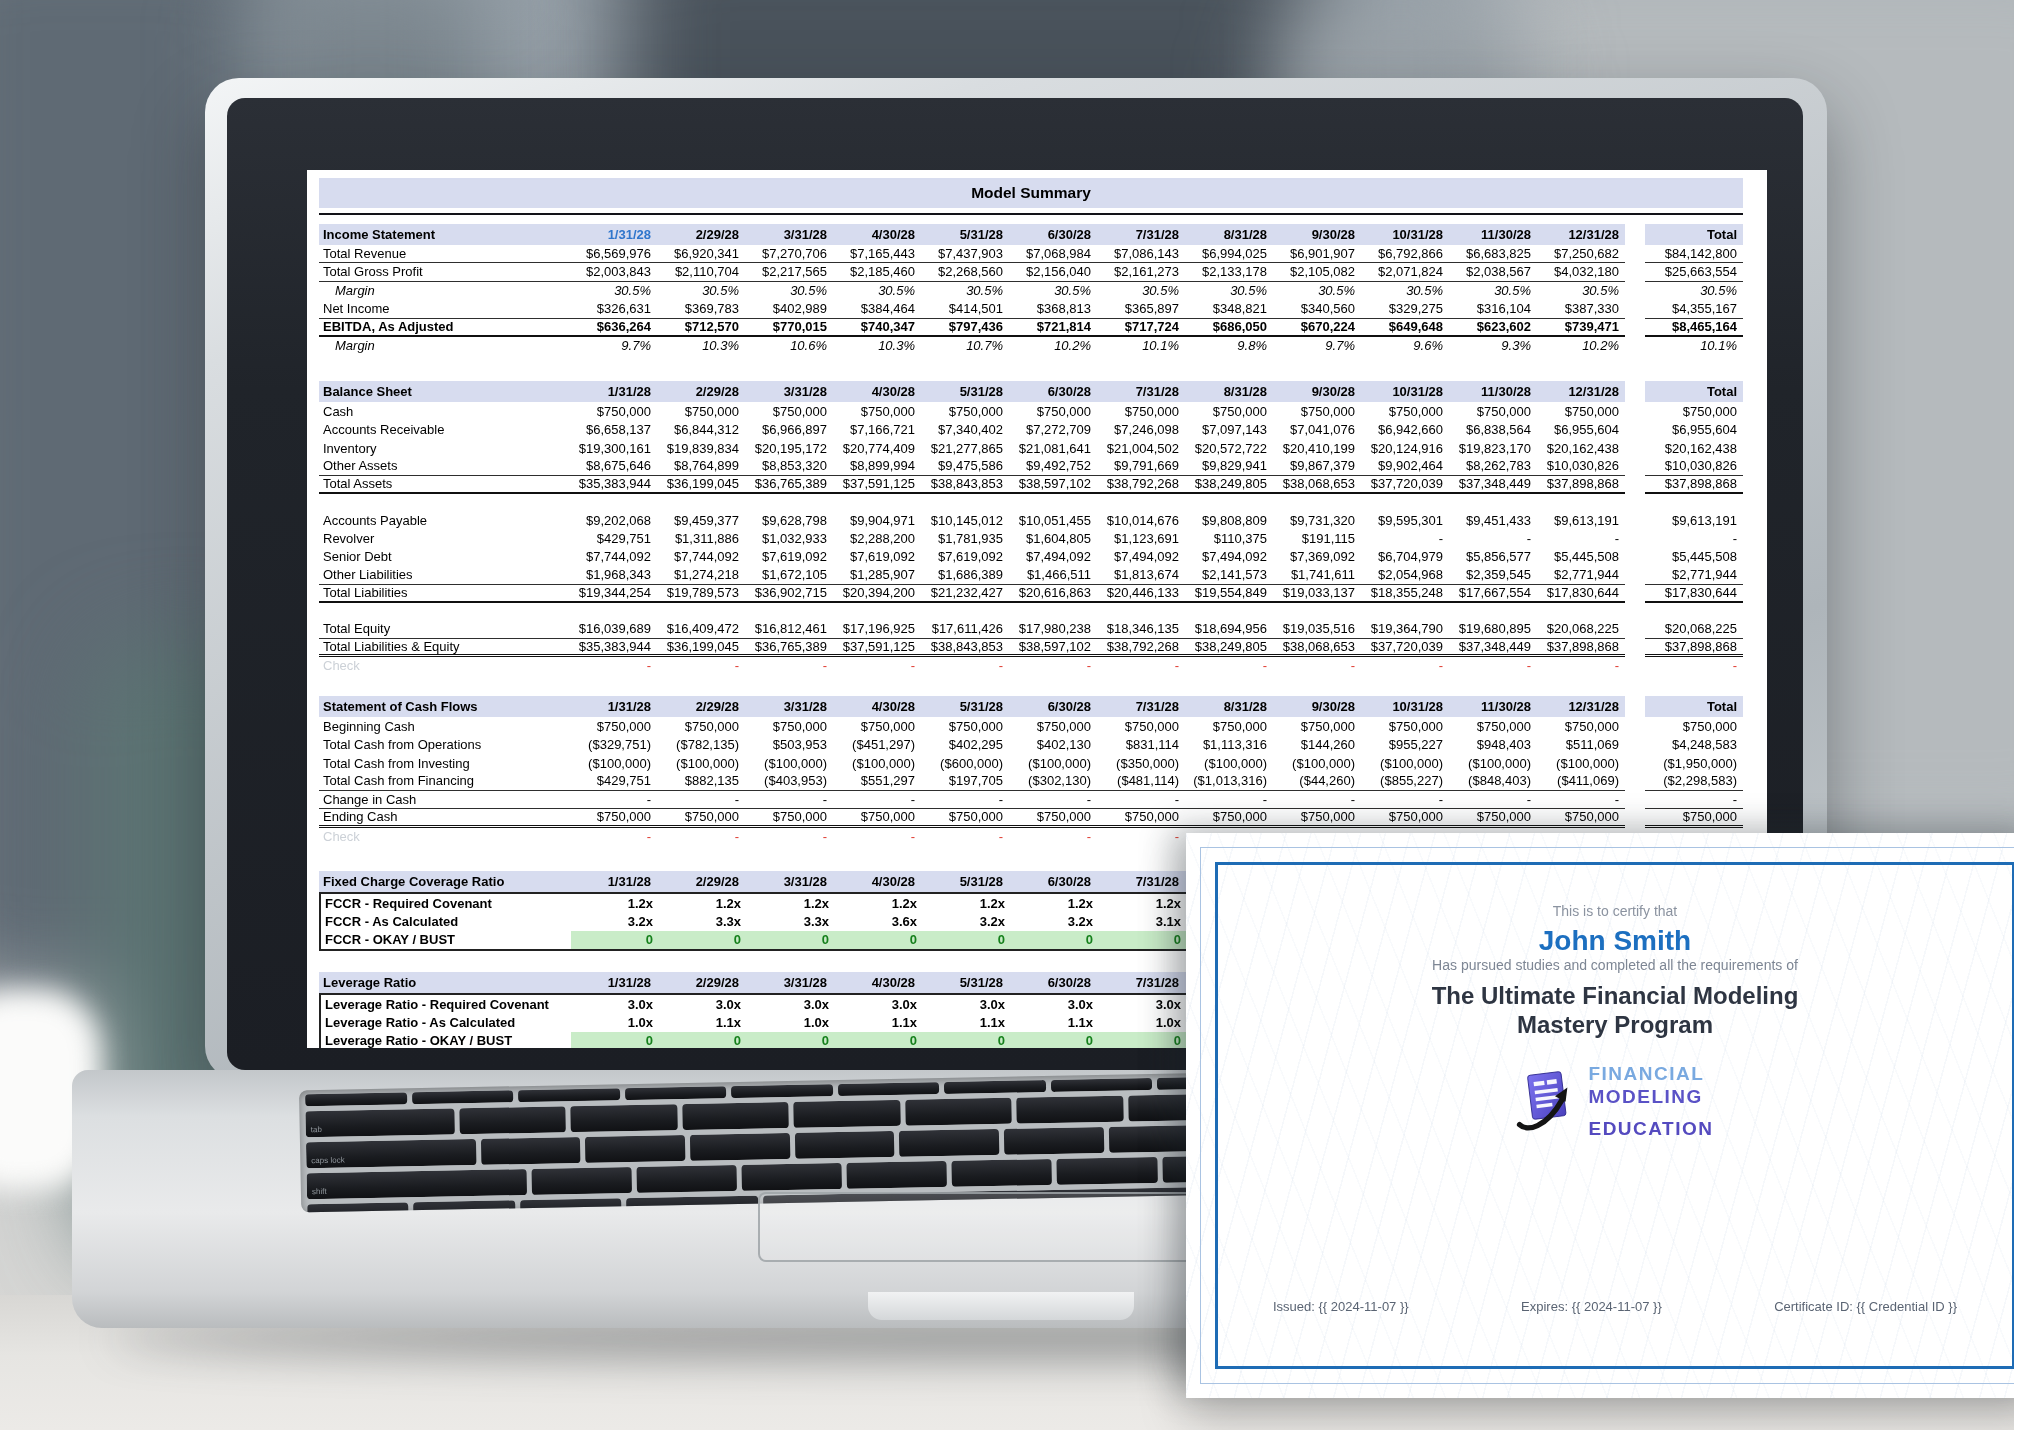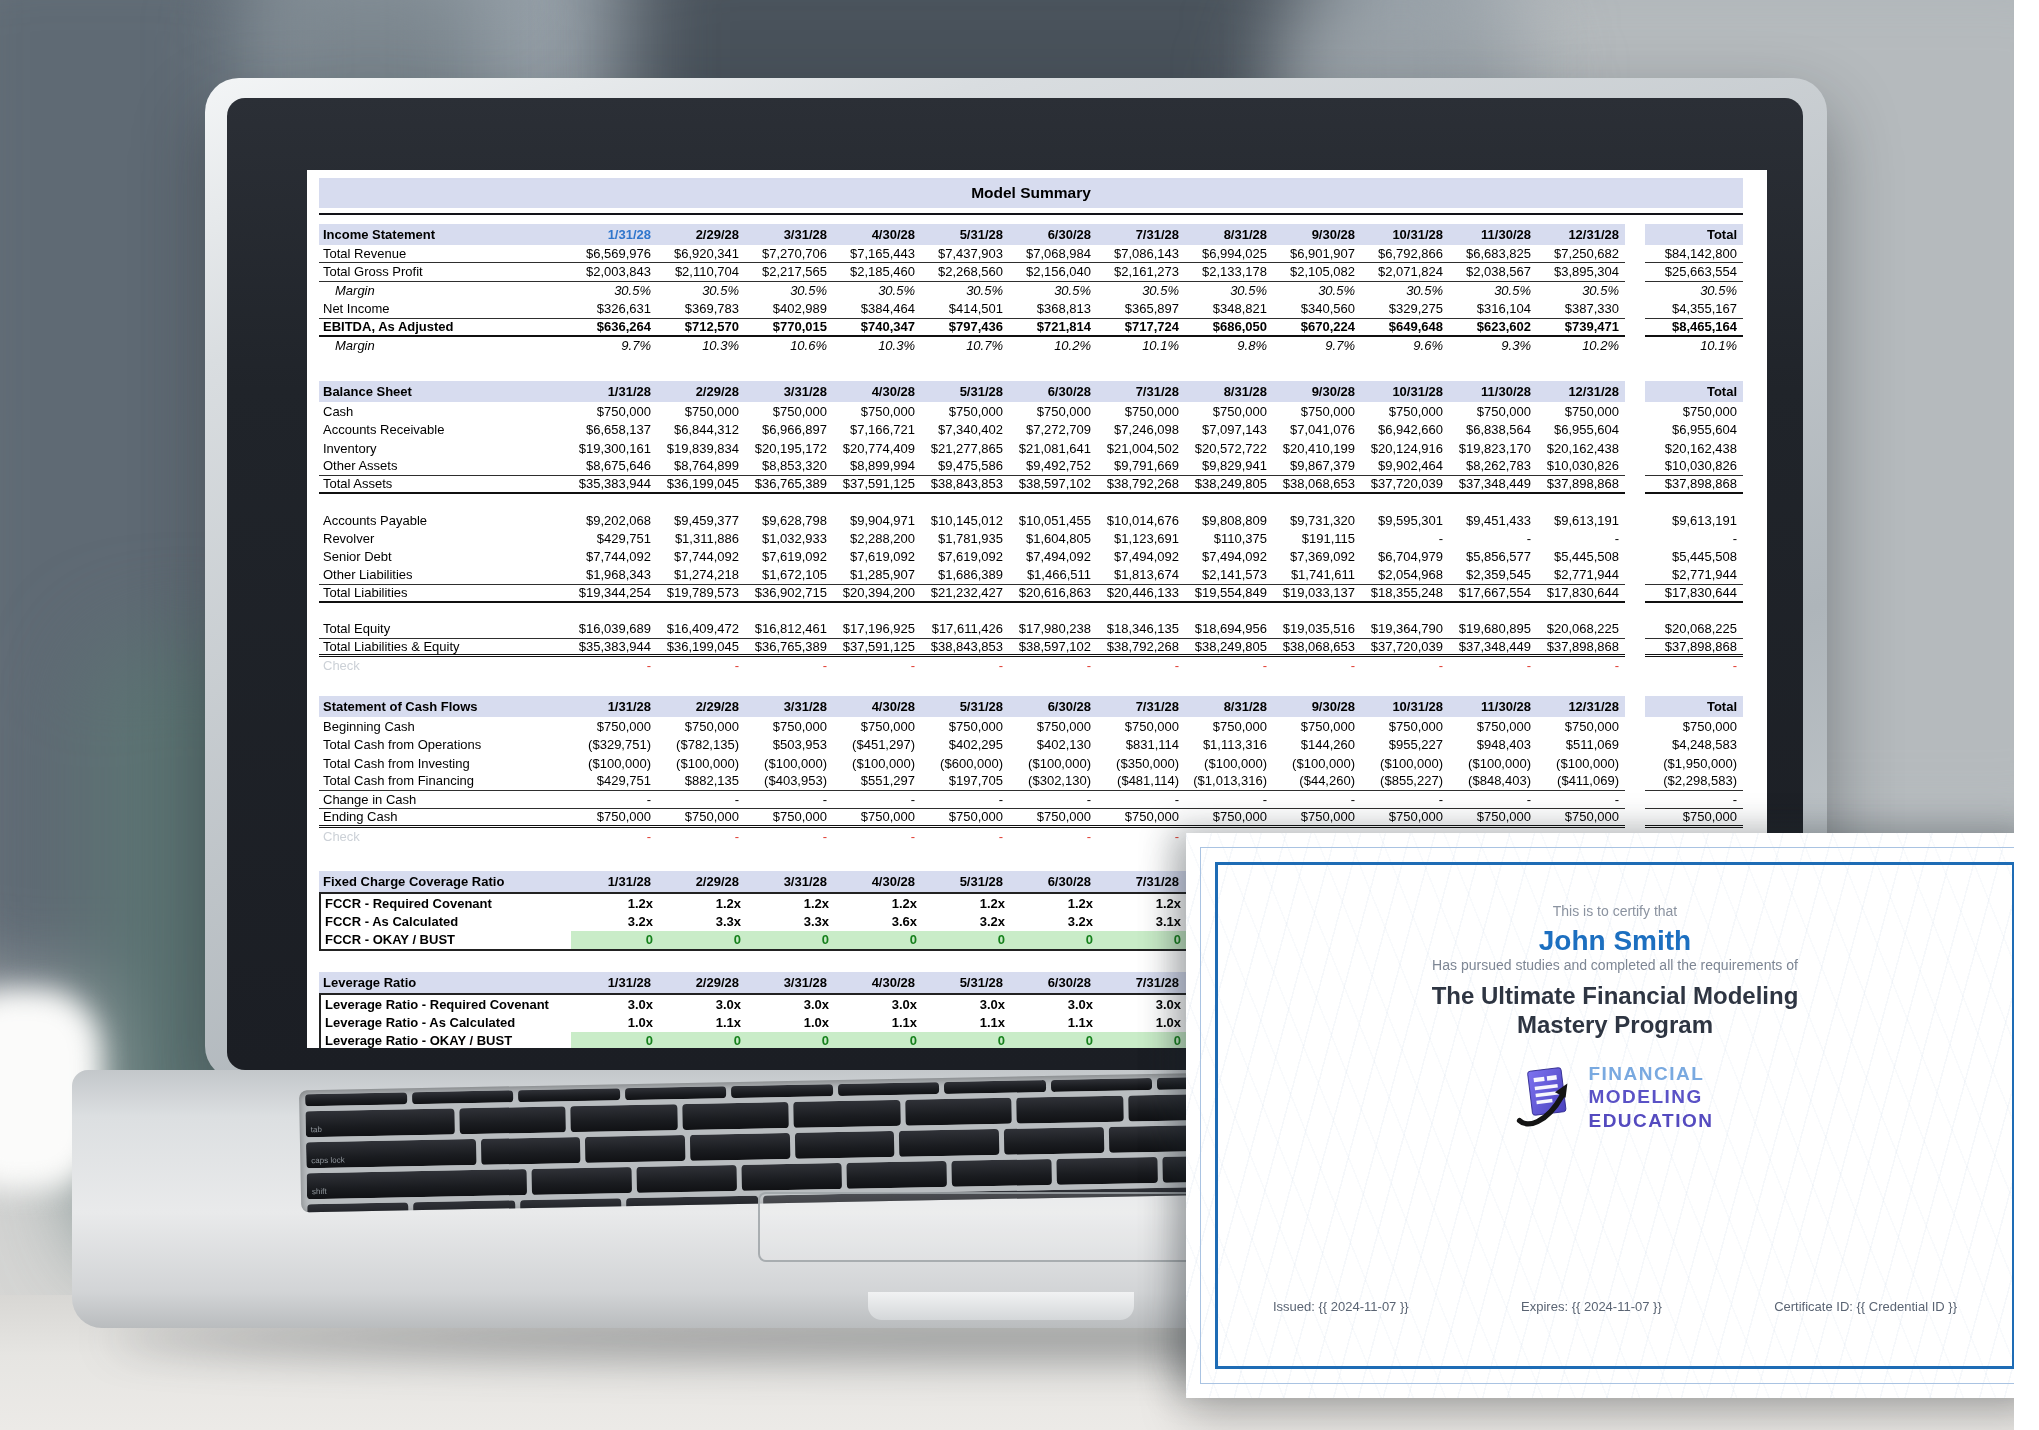--- a/index.html
+++ b/index.html
@@ -87,21 +87,21 @@
   .cert-outer{position:absolute;inset:14px;border:1px solid #a9c3e2;}
   .cert-inner{position:absolute;inset:29px;border:3px solid #1e6cb5;}
   .cert-content{position:absolute;inset:32px;text-align:center;}
   .cert-title{margin-top:46px;font-size:33px;font-weight:700;letter-spacing:1px;color:#333a47;}
   .cert-sub{margin-top:38px;font-size:14px;color:#8b93a0;}
   .cert-name{margin-top:6px;font-size:28px;font-weight:700;color:#1c6fc0;}
   .cert-req{font-size:14px;color:#7d8694;}
   .cert-prog{margin-top:8px;font-size:24px;font-weight:700;color:#2e3542;line-height:1.22;}
   .logo-row{margin-top:22px;display:flex;justify-content:center;align-items:center;gap:10px;}
   .logo-text{text-align:left;font-weight:700;font-size:19px;letter-spacing:1.5px;line-height:1.25;}
-  .lt1{color:#79a9e0;} .lt2{color:#5a52c6;} .lt3{color:#544abf;}
+  .lt1{color:#79a9e0;} .lt2{color:#5a52c6;} .lt3{color:#544abf;margin-top:8px;}
   .seal{position:absolute;left:628px;top:348px;width:104px;height:104px;border:2px solid #cfcfcf;border-radius:50%;
         box-shadow:inset 0 0 0 3px #fff,inset 0 0 0 4px #dedede;display:flex;flex-direction:column;
         align-items:center;justify-content:center;gap:4px;}
   .seal-l1{font-size:7px;letter-spacing:1px;color:#c3c3c3;}
   .seal-l2{font-size:12px;font-weight:700;letter-spacing:.5px;color:#b8b8b8;}
   .seal-stars{font-size:9px;letter-spacing:3px;color:#c6c6c6;}
   .cert-footer{position:absolute;left:55px;right:55px;bottom:52px;display:flex;justify-content:space-between;
         font-size:13px;color:#5a6473;}
 </style>
 </head>
@@ -169,21 +169,21 @@
                 <div class="c v m1">$2,110,704</div>
                 <div class="c v m2">$2,217,565</div>
                 <div class="c v m3">$2,185,460</div>
                 <div class="c v m4">$2,268,560</div>
                 <div class="c v m5">$2,156,040</div>
                 <div class="c v m6">$2,161,273</div>
                 <div class="c v m7">$2,133,178</div>
                 <div class="c v m8">$2,105,082</div>
                 <div class="c v m9">$2,071,824</div>
                 <div class="c v m10">$2,038,567</div>
-                <div class="c v m11">$3,895,304</div>
+                <div class="c v m11">$4,032,180</div>
                 <div class="c gut"></div>
                 <div class="c tot">$25,663,554</div>
               </div>
               <div class="row r-margin">
                 <div class="c lbl">Margin</div>
                 <div class="c v m0">30.5%</div>
                 <div class="c v m1">30.5%</div>
                 <div class="c v m2">30.5%</div>
                 <div class="c v m3">30.5%</div>
                 <div class="c v m4">30.5%</div>

